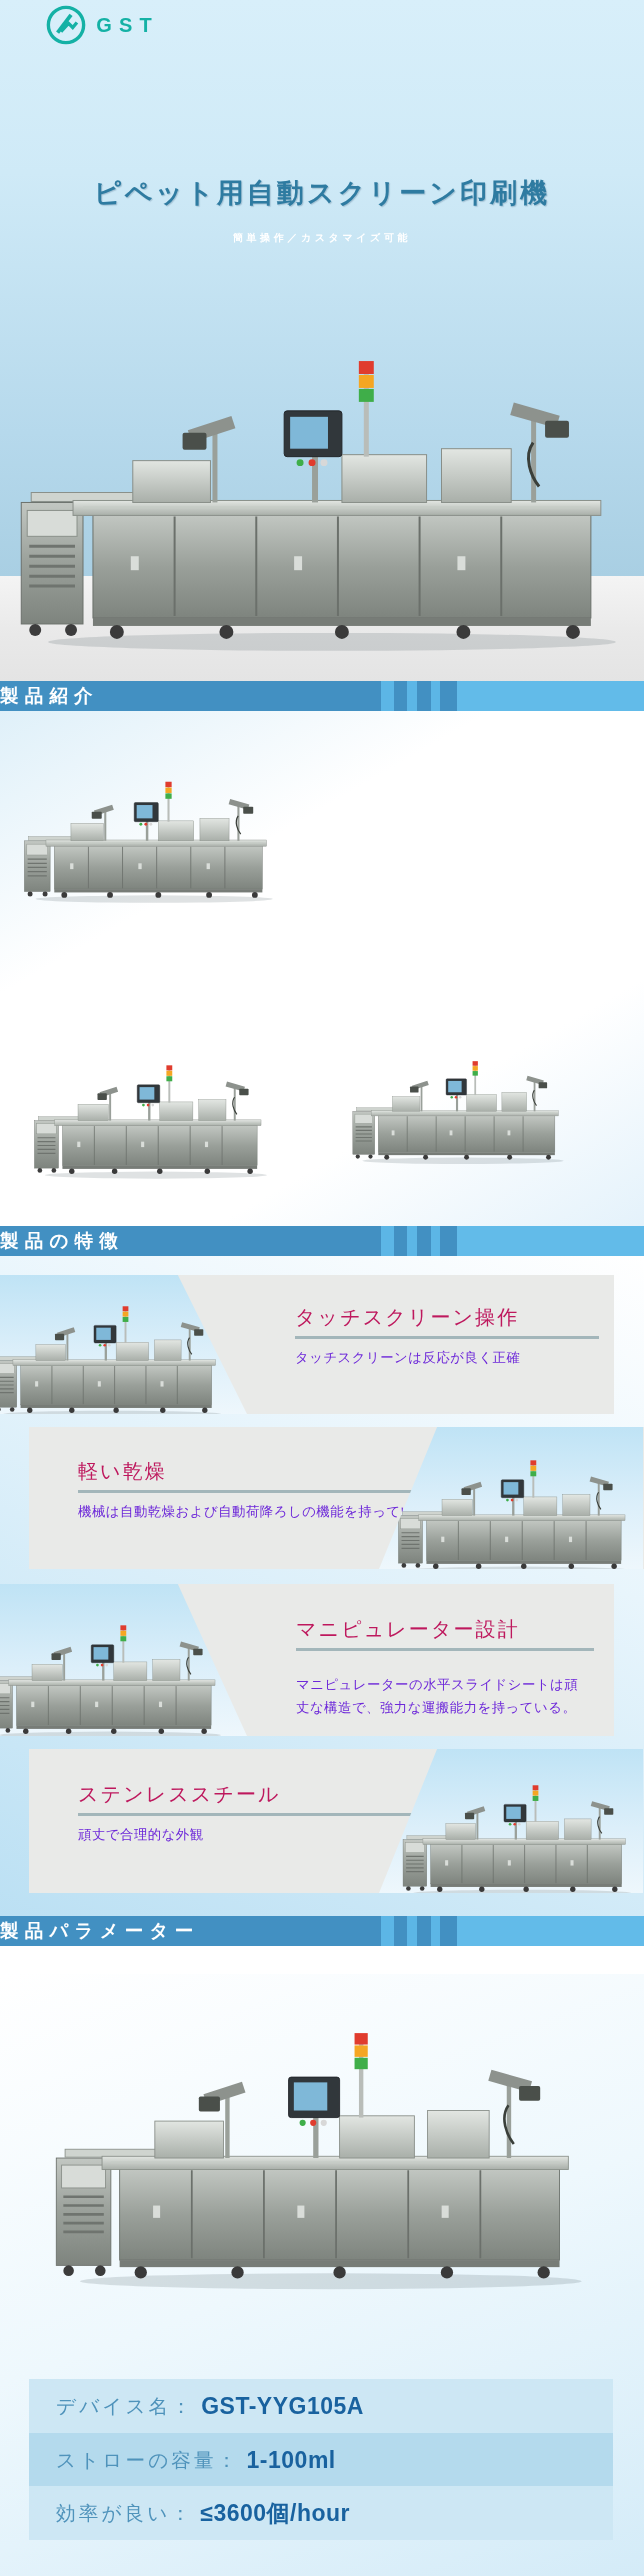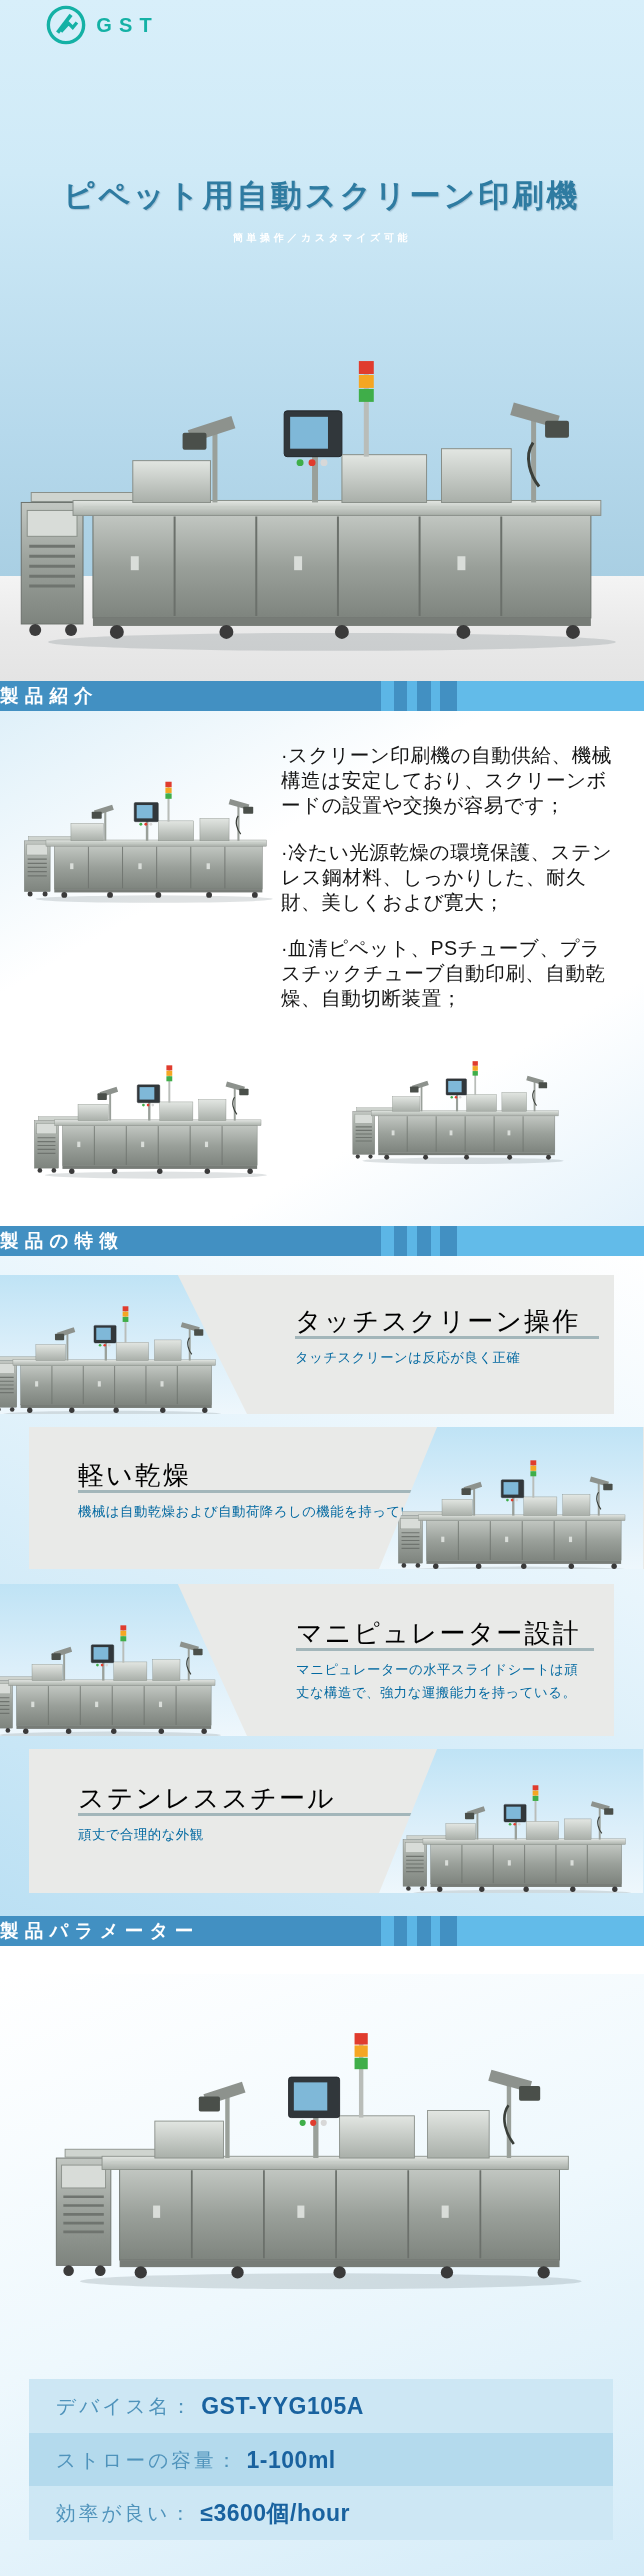--- a/index.html
+++ b/index.html
@@ -7,21 +7,21 @@
         font-family:"Liberation Sans",sans-serif;background:#ffffff;}
   .abs{position:absolute;}
 
   
   .hero{left:0;top:0;width:644px;height:576px;
         background:linear-gradient(180deg,#d8effa 0%,#cfeaf7 30%,#b6d9ec 75%,#a9cfe3 100%);}
   .brand-row{left:45px;top:3.1px;height:44px;display:flex;align-items:center;gap:9.3px;}
   .brand-logo{width:42px;height:42px;}
   .brand-text{font-size:20px;font-weight:bold;color:#14b1a5;letter-spacing:7.2px;}
   .hero-title{left:0;top:175px;width:644px;text-align:center;
-              font-size:31px;font-weight:bold;color:#2e7ba1;letter-spacing:3.1px;
+              font-size:27px;font-weight:bold;color:#2e7ba1;letter-spacing:3.1px;
               text-shadow:1px 1px 1px rgba(40,80,110,.25);}
   .hero-subtitle{left:0;top:231px;width:644px;text-align:center;
                  font-size:10px;color:#ffffff;letter-spacing:3.6px;font-weight:bold;}
   .white-strip{left:0;top:576px;width:644px;height:105px;
                background:linear-gradient(180deg,#f4f4f4 0%,#e9e9e9 55%,#e4e4e4 100%);}
 
   
   .band{left:0;width:644px;height:30px;line-height:30px;
         background:linear-gradient(90deg,
           #4290c2 0%,#4290c2 59.2%,
@@ -39,23 +39,23 @@
   .intro{left:0;top:711px;width:644px;height:515px;
          background:linear-gradient(150deg,#dff0f9 0%,#ffffff 32%,#ffffff 72%,#e4f2fb 100%);}
   .intro-text{left:281px;top:32px;width:340px;color:#141414;
               font-size:19.6px;line-height:25px;font-weight:500;letter-spacing:0.5px;}
   .intro-text p{margin:0 0 21.6px 0;}
 
   
   .features{left:0;top:1256px;width:644px;height:688px;
             background:linear-gradient(205deg,#ffffff 0%,#e8f5fc 35%,#b9dff3 100%);}
   .card{position:absolute;background:#e9eae8;}
-  .f-title{position:absolute;font-size:26px;color:#000000;letter-spacing:2.1px;}
+  .f-title{position:absolute;font-size:20px;color:#be185d;letter-spacing:2.1px;}
   .f-rule{position:absolute;height:3.1px;background:#a3b6ba;}
-  .f-desc{position:absolute;font-size:13.4px;color:#0369a1;line-height:23px;letter-spacing:0.5px;}
+  .f-desc{position:absolute;font-size:13.4px;color:#6d28d9;line-height:23px;letter-spacing:0.5px;}
   .photo{position:absolute;overflow:hidden;}
   .photo-sky{position:absolute;inset:0;background:linear-gradient(180deg,#bfe3f5 0%,#dceffa 55%,#eef7fc 100%);}
   .clip-left{clip-path:polygon(0 0,72% 0,100% 100%,0 100%);}
   .clip-right{clip-path:polygon(22% 0,100% 0,100% 100%,0 100%);}
 
   
   .params{left:0;top:1974px;width:644px;height:679px;
           background:linear-gradient(160deg,#ffffff 0%,#eef8fd 45%,#cfe9f7 100%);}
   .p-row{position:absolute;left:29px;width:584px;height:54px;display:flex;align-items:center;padding-left:27px;box-sizing:border-box;}
   .p-row.a{background:#cde7f4;}
@@ -162,25 +162,20 @@
   </svg>
 
   <div class="abs band" style="top:681px">
     <span>製品紹介</span>
   </div>
 
   <div class="abs intro">
     <svg class="abs" style="left:20.6px;top:49px;width:258px;height:155px" viewBox="0 0 500 300" width="258" height="155">
       <use href="#machine"></use>
     </svg>
-    <div class="abs intro-text">
-      <p>·スクリーン印刷機の自動供給、機械構造は安定しており、スクリーンボードの設置や交換が容易です；</p>
-      <p>·冷たい光源乾燥の環境保護、ステンレス鋼材料、しっかりした、耐久財、美しくおよび寛大；</p>
-      <p>·血清ピペット、PSチューブ、プラスチックチューブ自動印刷、自動乾燥、自動切断装置；</p>
-    </div>
     <svg class="abs" style="left:31px;top:344px;width:242px;height:125px" viewBox="0 0 470 242" width="242" height="125">
       <use href="#machine"></use>
     </svg>
     <svg class="abs" style="left:350px;top:320px;width:219px;height:155px" viewBox="0 0 425 300" width="219" height="155">
       <use href="#machine"></use>
     </svg>
   </div>
 
   <div class="abs band" style="top:1226px">
     <span>製品の特徴</span>
@@ -214,21 +209,21 @@
 
     <div class="card" style="left:0;top:328px;width:614px;height:152px">
       <div class="photo clip-left" style="left:0;top:0;width:247px;height:152px">
         <div class="photo-sky"></div>
         <svg style="position:absolute;left:-15.5px;top:31px;width:242px;height:125px" viewBox="0 0 470 242" width="242" height="125">
             <use href="#machine"></use>
           </svg>
       </div>
       <div class="f-title" style="left:296px;top:32px">マニピュレーター設計</div>
       <div class="f-rule" style="left:296px;top:64px;width:298px"></div>
-      <div class="f-desc" style="left:296px;top:74px;width:289px">マニピュレーターの水平スライドシートは頑丈な構造で、強力な運搬能力を持っている。</div>
+      <div class="f-desc" style="left:296px;top:89px;width:289px">マニピュレーターの水平スライドシートは頑丈な構造で、強力な運搬能力を持っている。</div>
     </div>
 
     <div class="card" style="left:29px;top:493px;width:608px;height:144px">
       <div class="f-title" style="left:49px;top:32px">ステンレススチール</div>
       <div class="f-rule" style="left:49px;top:64px;width:368px"></div>
       <div class="f-desc" style="left:49px;top:74px;width:361px">頑丈で合理的な外観</div>
       <div class="photo clip-right" style="left:350px;top:0;width:264px;height:144px">
         <div class="photo-sky"></div>
         <svg style="position:absolute;left:20.6px;top:26px;width:237px;height:123px" viewBox="0 0 460 238" width="237" height="123">
             <use href="#machine"></use>

